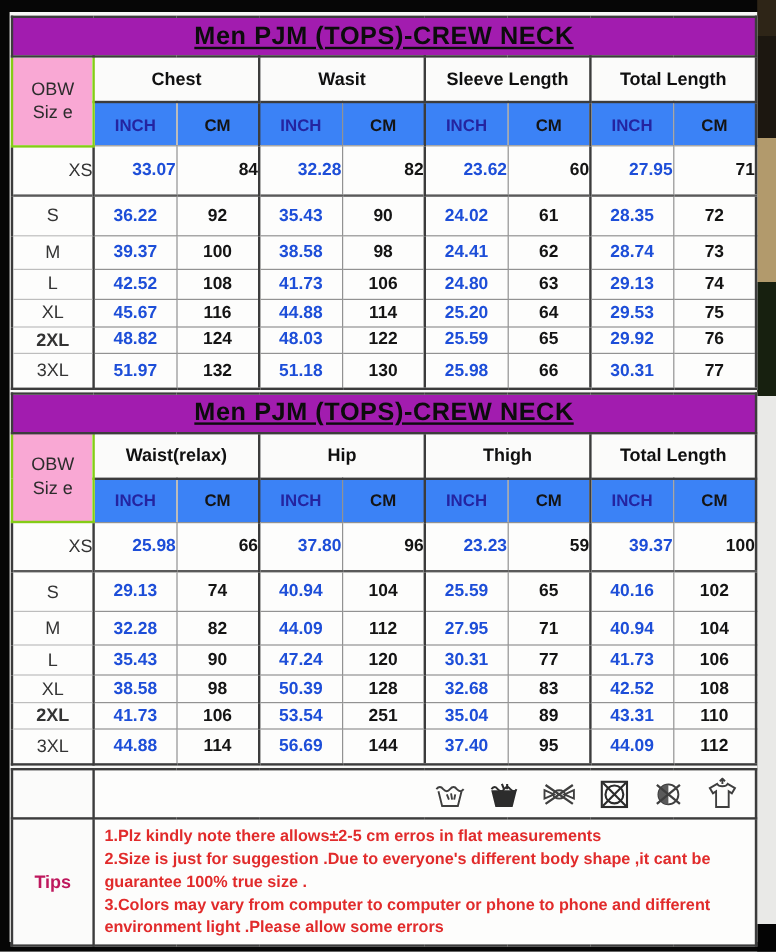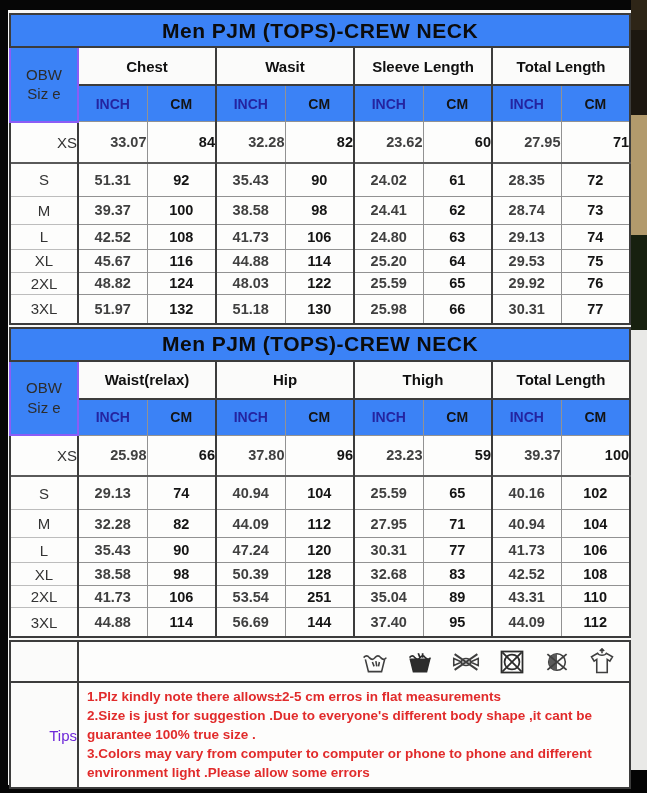--- a/index.html
+++ b/index.html
@@ -26,61 +26,62 @@
     border:2px solid #3c3c3c;background:#fdfdfc;
   }
   table + table{margin-top:2px;}
   th,td{
     border:1px solid #929292;text-align:center;vertical-align:middle;
     padding:0;overflow:hidden;white-space:nowrap;
   }
   .title-cell{
     border:2px solid #3c3c3c;height:31px;
     font-size:21px;font-weight:bold;color:#0c0c0c;letter-spacing:.5px;
-    background:#3b82f6;
+    background:#a21caf;
+    text-decoration:underline;
   }
   .size-hdr{
-    border:2px solid #8b5cf6;font-size:15px;font-weight:normal;color:#2c2c2c;
-    line-height:1.3;background:#3b82f6;
+    border:2px solid #84cc16;font-size:15px;font-weight:normal;color:#2c2c2c;
+    line-height:1.3;background:#f9a8d4;
   }
   .grp{
     border:2px solid #3c3c3c;height:36px;
     font-size:15px;font-weight:bold;color:#101010;background:#fbfbfa;
   }
   .unit{height:35px;font-size:14px;font-weight:bold;color:#141414;background:#3b82f6;}
   .unit.inch{color:#2424a0;}
   .gs{border-left:2px solid #3c3c3c;}
   tbody td{font-size:14.5px;font-weight:bold;}
   tbody .size{
     font-weight:normal;font-size:15px;color:#343434;
     border-right:2px solid #3c3c3c;border-left:2px solid #3c3c3c;
     border-top-color:#bdbdbd;border-bottom-color:#bdbdbd;
   }
-  tbody .inch{color:#404040;}
+  tbody .inch{color:#1d4ed8;}
   tbody .cm{color:#141414;}
   tbody tr:nth-child(1) td{height:39px;text-align:right;}
   tbody tr:nth-child(2) td{height:32px;}
   tbody tr:nth-child(3) td{height:27px;}
   tbody tr:nth-child(4) td{height:24px;}
   tbody tr:nth-child(5) td{height:22px;}
-  tbody tr:nth-child(6) td{height:21px;}
+  tbody tr:nth-child(6) td{height:21px;font-weight:bold;}
   tbody tr:nth-child(7) td{height:28px;border-bottom:2px solid #3c3c3c;}
   tbody tr:nth-child(2) td{border-top:2px solid #5a5a5a;}
 
   .icons-cell{
     height:50px;text-align:left;padding-left:58px;
     border:2px solid #3c3c3c;background:#fdfdfc;
   }
   .icons-spacer{border:2px solid #3c3c3c;background:#fbfbfa;}
   .care-icon{display:inline-block;vertical-align:middle;margin-right:13px;}
   .care-icon svg{display:block;}
 
   .tips-label{
-    height:104px;font-size:15px;color:#6d28d9;font-weight:normal;
-    border:2px solid #3c3c3c;background:#fbfbfa;text-align:right;
+    height:104px;font-size:15px;color:#be185d;font-weight:bold;
+    border:2px solid #3c3c3c;background:#fbfbfa;
   }
   .tips-text{
     border:2px solid #3c3c3c;text-align:left;vertical-align:top;
     padding:5px 8px;white-space:normal;
     font-size:13.5px;font-weight:bold;line-height:1.4;color:#e12b2b;
     background:#fdfdfc;
   }
 </style>
 </head>
 <body>
@@ -140,21 +141,21 @@
         <td class="cm">84</td>
         <td class="inch gs">32.28</td>
         <td class="cm">82</td>
         <td class="inch gs">23.62</td>
         <td class="cm">60</td>
         <td class="inch gs">27.95</td>
         <td class="cm">71</td>
       </tr>
         <tr>
         <td class="size">S</td>
-        <td class="inch gs">51.31</td>
+        <td class="inch gs">36.22</td>
         <td class="cm">92</td>
         <td class="inch gs">35.43</td>
         <td class="cm">90</td>
         <td class="inch gs">24.02</td>
         <td class="cm">61</td>
         <td class="inch gs">28.35</td>
         <td class="cm">72</td>
       </tr>
         <tr>
         <td class="size">M</td>

